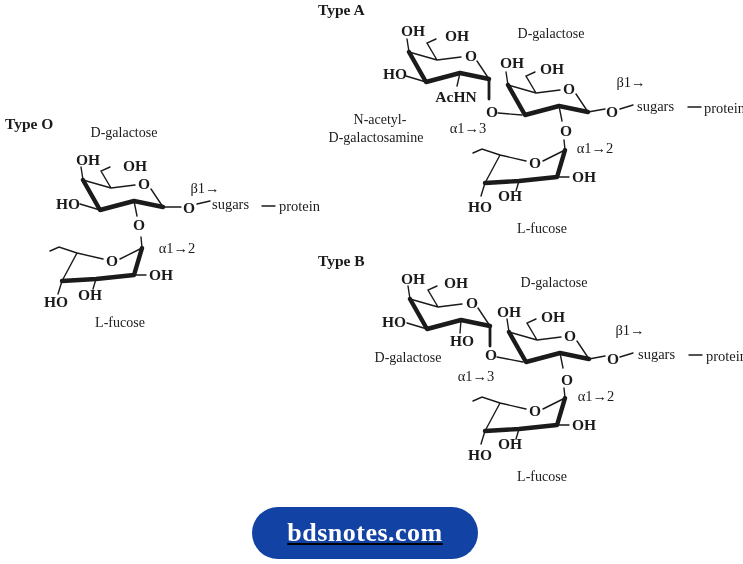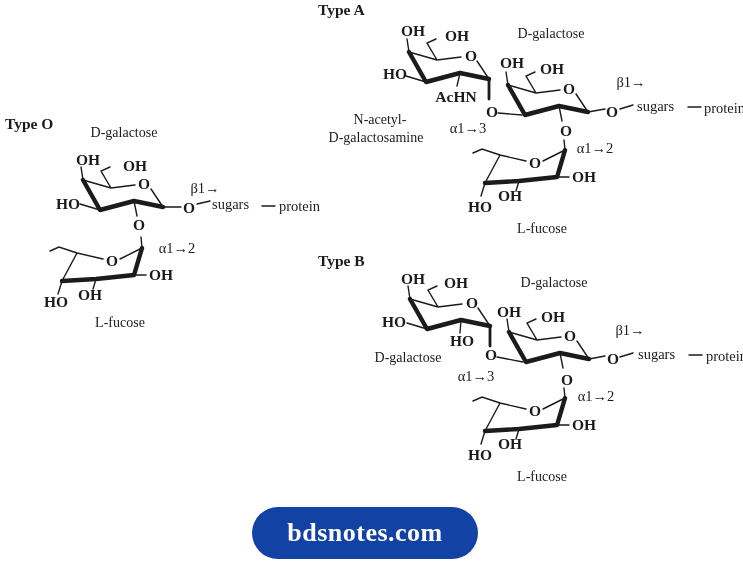--- a/index.html
+++ b/index.html
@@ -9,21 +9,21 @@
   svg text{fill:#1b1b1b;}
   .t-title{font:700 15.5px "Liberation Serif","DejaVu Serif",serif;}
   .t-chem{font:700 15.5px "Liberation Serif","DejaVu Serif",serif;}
   .t-name{font:400 14px "Liberation Serif","DejaVu Serif",serif;}
   .t-link{font:400 14.5px "Liberation Serif","DejaVu Serif",serif;}
   .t-chain{font:400 14.5px "Liberation Serif","DejaVu Serif",serif;}
   .bond-thin{stroke:#1b1b1b;stroke-width:1.4;fill:none;stroke-linecap:round;}
   .bond-med{stroke:#1b1b1b;stroke-width:2.8;fill:none;stroke-linecap:round;}
   .bond-bold{stroke:#1b1b1b;stroke-width:4.4;fill:none;stroke-linejoin:round;stroke-linecap:round;}
   #badge{position:absolute;left:252px;top:507px;width:226px;height:52px;border-radius:26px;
-         background:#1242a3;display:flex;align-items:center;justify-content:center;}
+         background:#1242a3;display:flex;align-items:center;justify-content:center;text-decoration:underline;}
   #badge span{color:#ffffff;font:700 26px "Liberation Serif","DejaVu Serif",serif;letter-spacing:0.5px;}
 </style>
 </head>
 <body>
 
 <div id="stage">
 
 <svg width="743" height="564" viewBox="0 0 743 564">
 
   <g>

